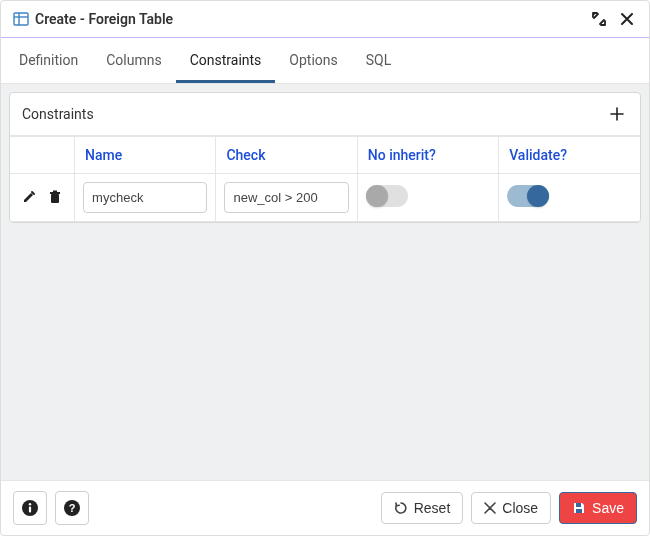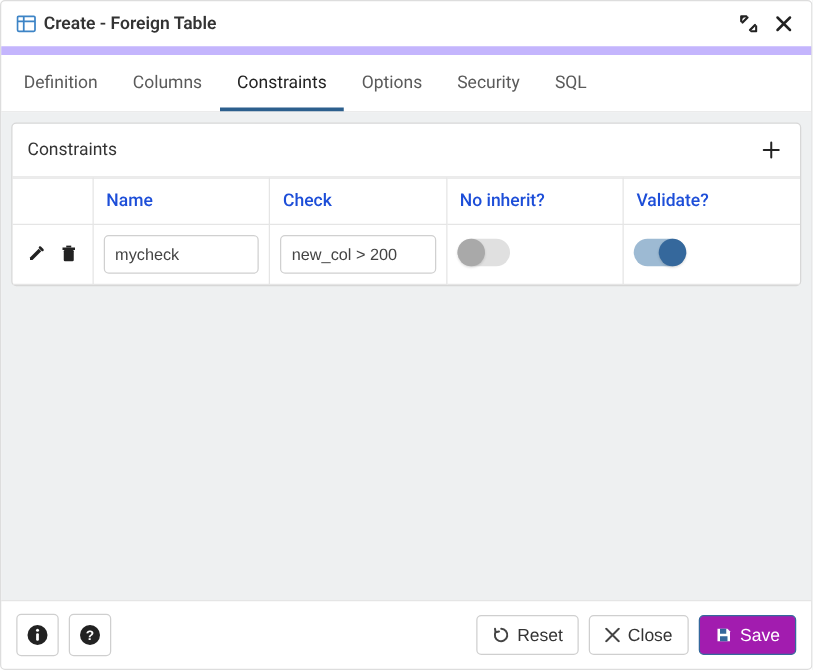--- a/index.html
+++ b/index.html
@@ -16,21 +16,21 @@
     height: 100%;
     display: flex;
     flex-direction: column;
     border: 1px solid #ddd;
     border-radius: 4px;
   }
   .titlebar {
     display: flex;
     align-items: center;
     padding: 8px 12px;
-    border-bottom: 7px solid #c4b5fd;
+    border-bottom: 1px solid #c4b5fd;
     font-size: 14px;
     font-weight: 600;
   }
   .titlebar .title-icon {
     width: 16px;
     height: 16px;
     margin-right: 6px;
     display: inline-flex;
     align-items: center;
     justify-content: center;
@@ -174,21 +174,21 @@
     cursor: pointer;
     color: #333;
   }
   .btn.icon-only {
     width: 34px;
     height: 34px;
     padding: 0;
     justify-content: center;
   }
   .btn.primary {
-    background: #a21caf;
+    background: #ef4444;
     border-color: #35689c;
     color: #fff;
   }
   .btn svg { display: block; }
 </style>
 </head>
 <body>
 
 <div class="dialog">
 
@@ -213,21 +213,20 @@
         <path d="M2 2 L12 12 M12 2 L2 12" stroke="#222" stroke-width="2" stroke-linecap="round"></path>
       </svg>
     </span>
   </div>
 
   <div class="tabs">
     <div class="tab">Definition</div>
     <div class="tab">Columns</div>
     <div class="tab active">Constraints</div>
     <div class="tab">Options</div>
-    <div class="tab">Security</div>
     <div class="tab">SQL</div>
   </div>
 
   <div class="content">
     <div class="panel">
       <div class="panel-header">
         <span>Constraints</span>
         <span class="spacer"></span>
         <span class="add-btn">
           <svg width="16" height="16" viewBox="0 0 16 16">

